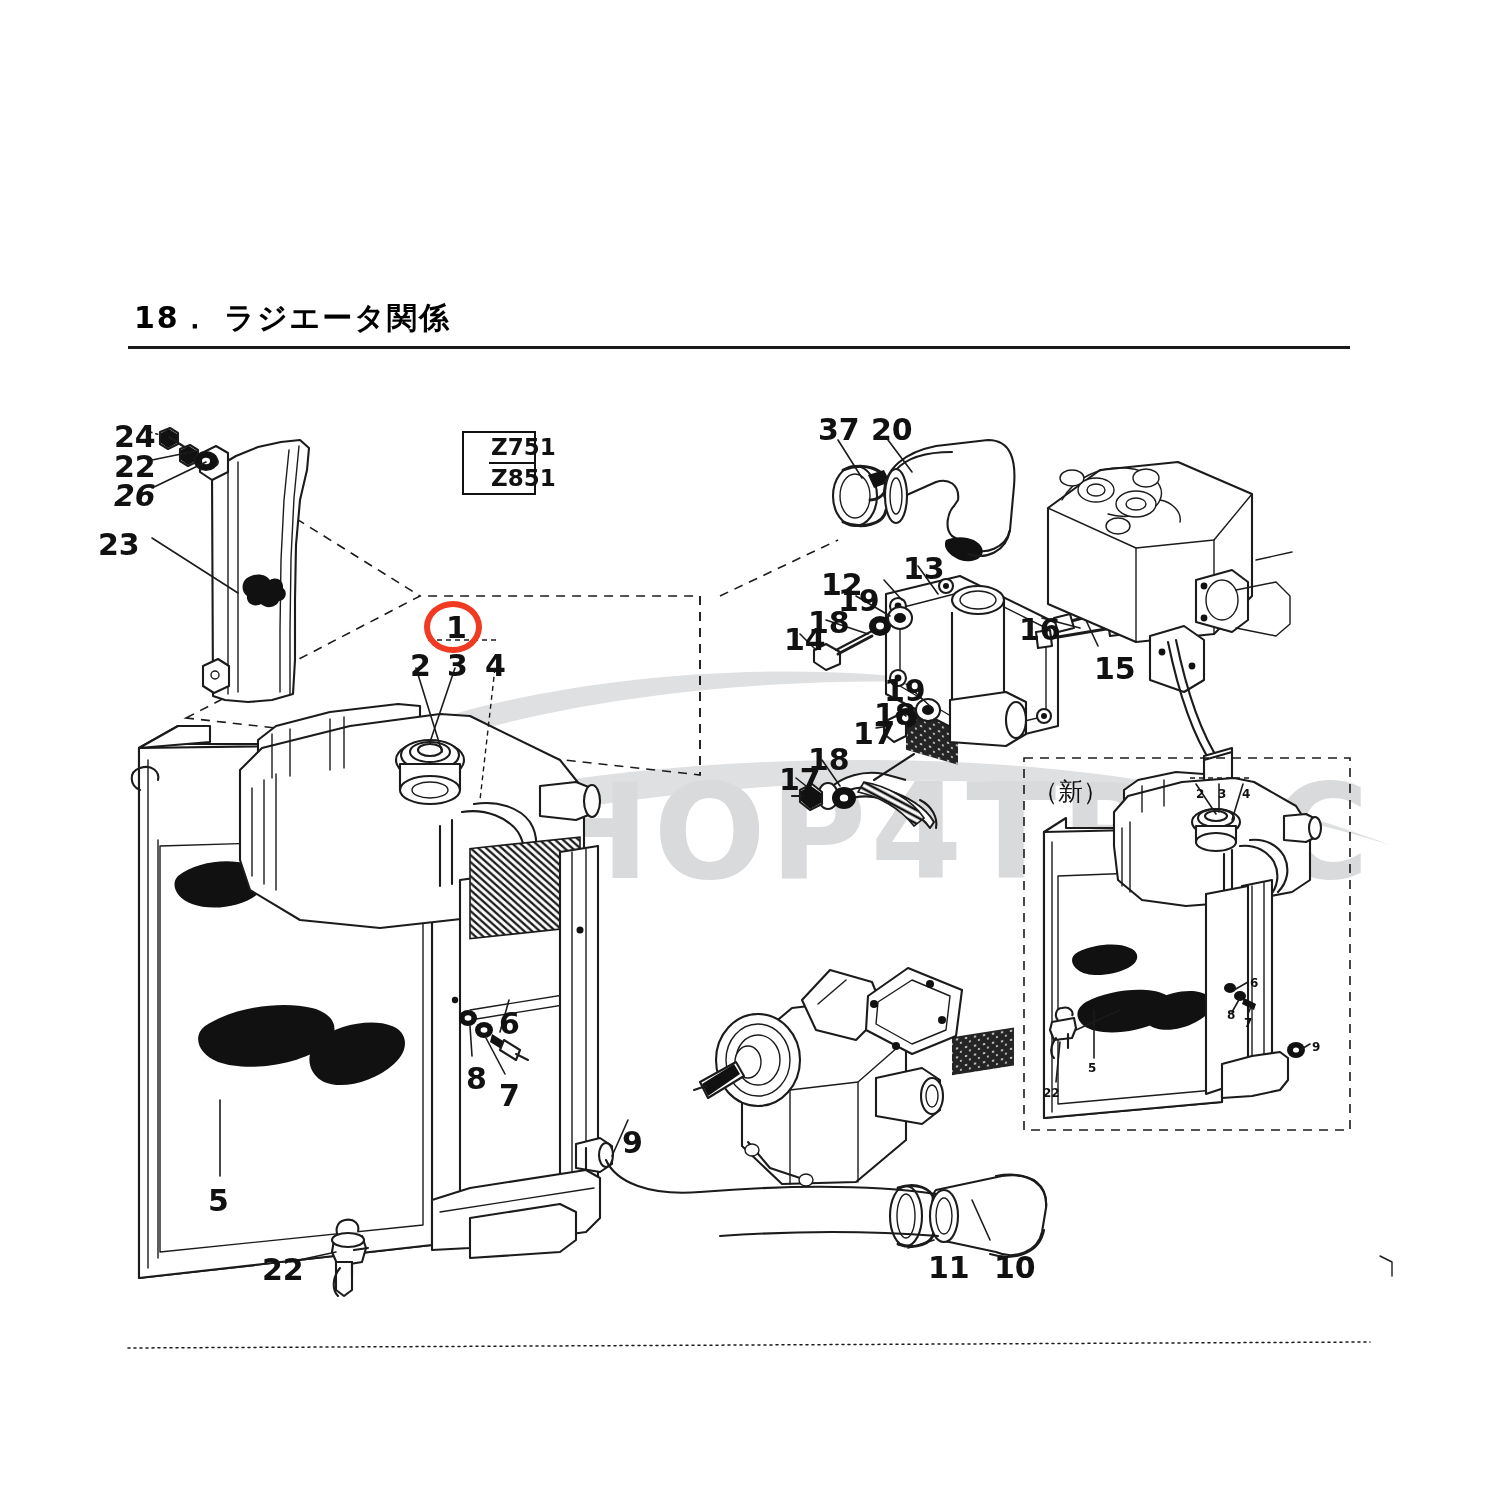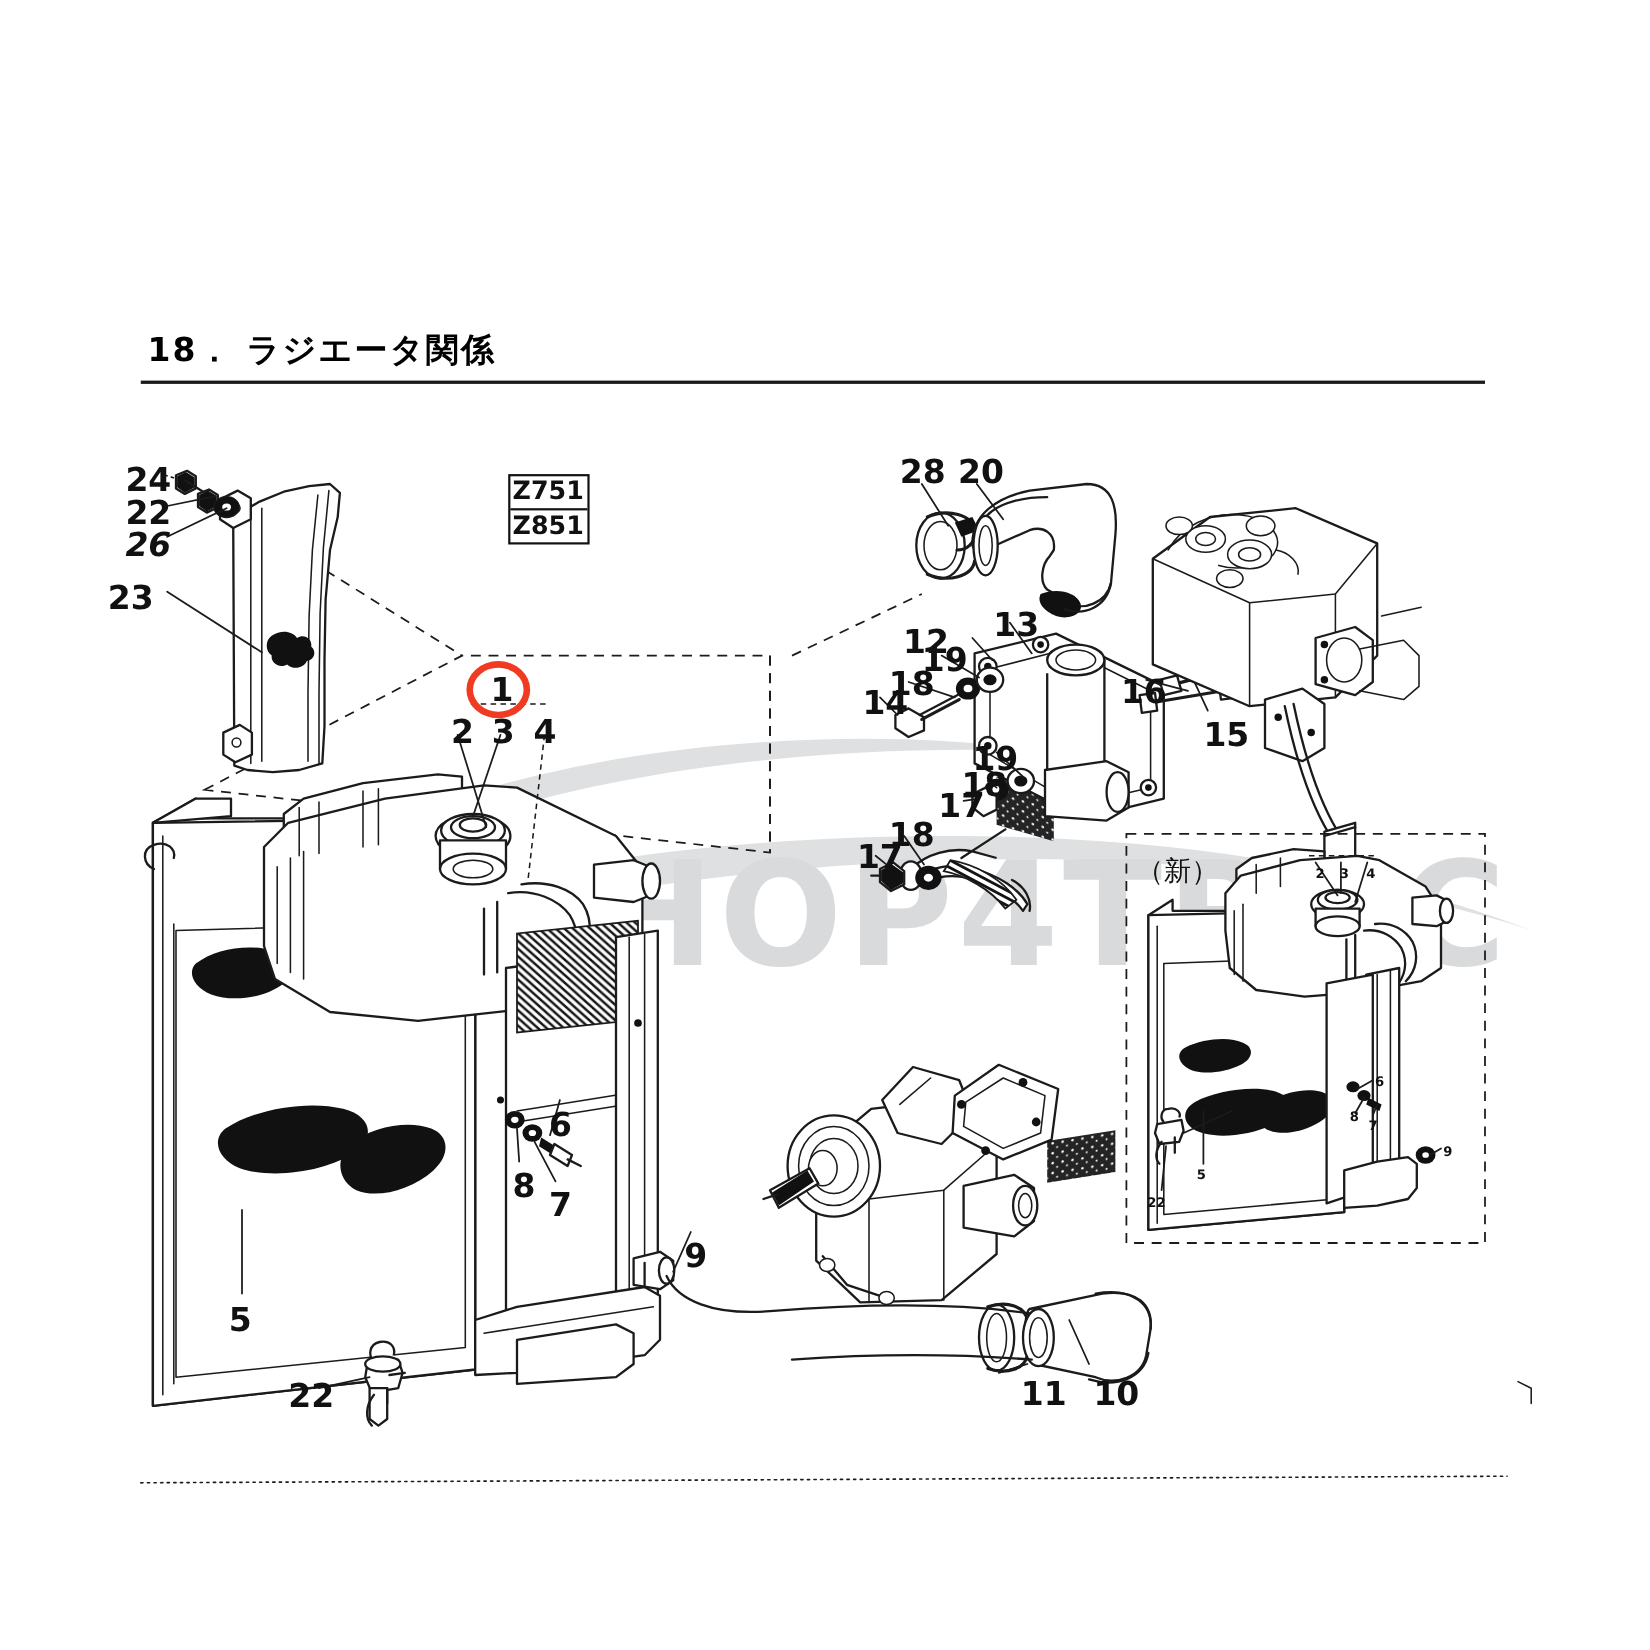--- a/index.html
+++ b/index.html
@@ -114,20 +114,21 @@
     z-index: 6;
   }
   .model-box .mrow {
     font-family: "DejaVu Sans", sans-serif;
     font-size: 23px;
     font-weight: 700;
     color: #111;
     text-align: left;
     padding: 1px 2px 2px 2px;
     letter-spacing: 0px;
+    margin-left: 25px;
   }
   .model-box .mrow.top { border-bottom: 2.5px solid #111; }
 
   
   .inset-label {
     position: absolute;
     left: 1033px;
     top: 775px;
     font-family: "DejaVu Sans", sans-serif;
     font-size: 25px;
@@ -623,21 +624,21 @@
 
   <div id="callouts">
       <div class="lbl big" style="left: 114px; top: 422px;">24</div>
       <div class="lbl big" style="left: 114px; top: 452px;">22</div>
       <div class="lbl big" style="left: 114px; top: 481px; font-style: italic;">26</div>
       <div class="lbl big" style="left: 98px; top: 530px;">23</div>
       <div class="lbl big circled" style="left: 446px; top: 613px;">1</div>
       <div class="lbl big" style="left: 410px; top: 651px;">2</div>
       <div class="lbl big" style="left: 447px; top: 651px;">3</div>
       <div class="lbl big" style="left: 485px; top: 651px;">4</div>
-      <div class="lbl big" style="left: 818px; top: 415px;">28</div>
+      <div class="lbl big" style="left: 818px; top: 415px;">37</div>
       <div class="lbl big" style="left: 871px; top: 415px;">20</div>
       <div class="lbl big" style="left: 903px; top: 554px;">13</div>
       <div class="lbl big" style="left: 821px; top: 570px;">12</div>
       <div class="lbl big" style="left: 838px; top: 586px;">19</div>
       <div class="lbl big" style="left: 808px; top: 608px;">18</div>
       <div class="lbl big" style="left: 784px; top: 625px;">14</div>
       <div class="lbl big" style="left: 1019px; top: 615px;">16</div>
       <div class="lbl big" style="left: 1094px; top: 654px;">15</div>
       <div class="lbl big" style="left: 884px; top: 676px;">19</div>
       <div class="lbl big" style="left: 874px; top: 700px;">18</div>

